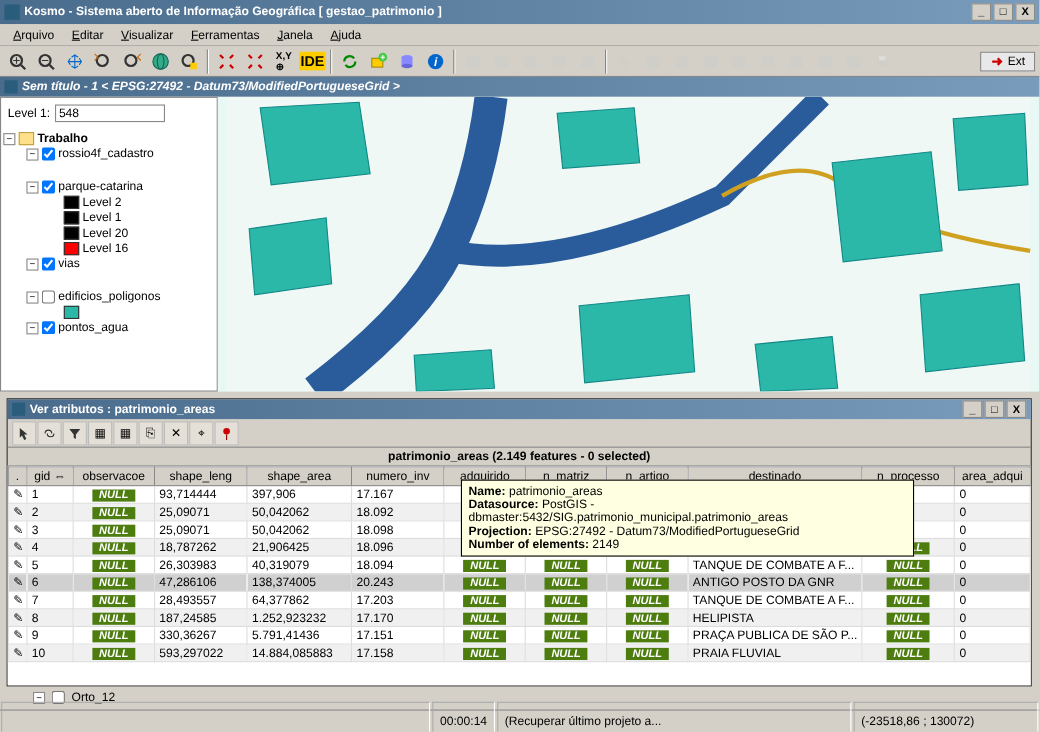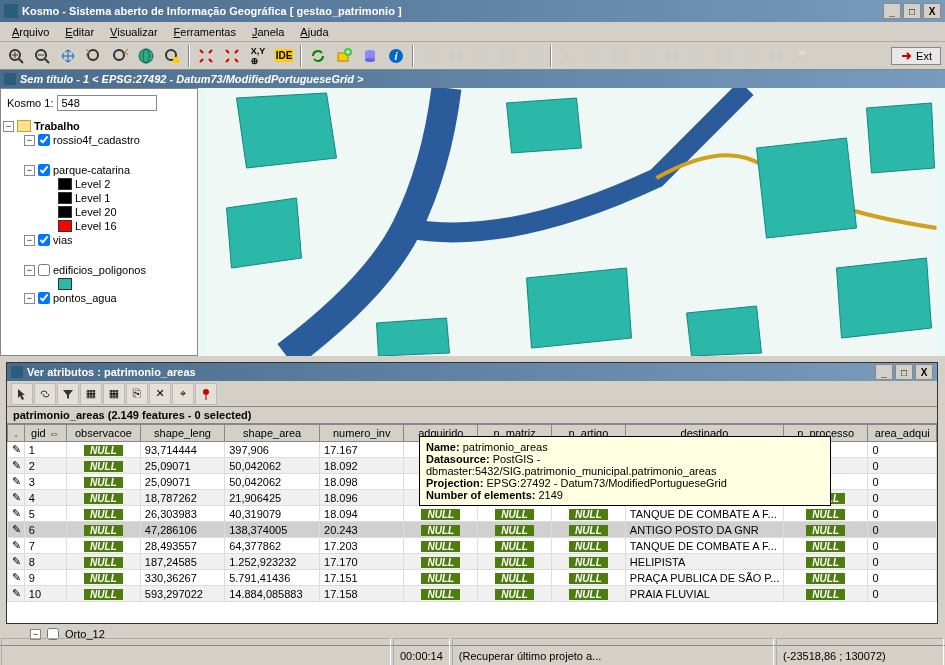--- a/index.html
+++ b/index.html
@@ -32,21 +32,21 @@
 .tree-folder { width: 14px; height: 12px; background: #ffe08a; border: 1px solid #c0a040; }
 .tree-label { font-weight: normal; }
 .tree-label.bold { font-weight: bold; }
 .mapview { flex: 1; background: #e8f8f4; position: relative; overflow: hidden; }
 .map-svg { width: 100%; height: 100%; }
 .attr-window { position: absolute; left: 6px; top: 362px; width: 932px; height: 262px; background: #d4d0c8; border: 1px solid #333; display: flex; flex-direction: column; }
 .attr-title { background: linear-gradient(to right, #4a6c8c, #7a9cbc); color: white; height: 18px; display: flex; align-items: center; padding: 0 4px; font-weight: bold; }
 .attr-title .t { flex: 1; }
 .attr-toolbar { height: 26px; display: flex; align-items: center; padding: 2px 4px; gap: 1px; border-bottom: 1px solid #888; }
 .attr-toolbar .tbtn { width: 22px; height: 22px; border: 1px solid #bbb; background: #e4e0d8; }
-.attr-info { padding: 2px 6px; font-weight: bold; }
+.attr-info { padding: 2px 6px; font-weight: bold; text-align: center; }
 .attr-table-wrap { flex: 1; overflow: auto; background: #fff; border-top: 1px solid #888; position: relative; }
 .attr-table { border-collapse: collapse; width: 100%; table-layout: fixed; }
 .attr-table th { background: #d4d0c8; border: 1px solid #888; padding: 2px 4px; font-weight: normal; text-align: center; position: sticky; top: 0; }
 .attr-table td { border: 1px solid #ddd; padding: 1px 4px; white-space: nowrap; overflow: hidden; text-overflow: clip; }
 .attr-table tr:nth-child(even) td { background: #f0f0f0; }
 .attr-table tr:nth-child(6) td { background: #d0d0d0; }
 .null-badge { background: #4d7c0f; color: #fff; font-style: italic; font-weight: bold; padding: 0 6px; display: inline-block; font-size: 10px; }
 .tooltip { position: absolute; left: 419px; top: 436px; width: 412px; background: #ffffe1; border: 1px solid #000; padding: 4px 6px; font-size: 11px; z-index: 50; }
 .tooltip b { font-weight: bold; }
 .statusbar { position: absolute; bottom: 0; left: 0; right: 0; height: 20px; background: #d4d0c8; border-top: 1px solid #888; display: flex; align-items: center; }
@@ -129,21 +129,21 @@
     </div>
   <div class="tbtn">
       <svg width="16" height="16">
         <path d="M5 5l-3-3M11 5l3-3M5 11l-3 3M11 11l3 3" stroke="#c00" stroke-width="2"></path>
       </svg>
     </div>
   <div class="tbtn">
       <span style="font-size:9px;font-weight:bold">X,Y<br>⊕</span>
     </div>
   <div class="tbtn">
-      <span style="font-size:10px;font-weight:bold;background:#fc0;padding:1px">IDE</span>
+      <span style="font-size:13px;font-weight:bold;background:#fc0;padding:1px">IDE</span>
     </div>
   <div class="tsep"></div>
   <div class="tbtn">
       <svg width="16" height="16">
         <path d="M3 8a5 5 0 0 1 9-3M13 8a5 5 0 0 1-9 3" fill="none" stroke="#080" stroke-width="2"></path>
       </svg>
     </div>
   <div class="tbtn">
       <svg width="18" height="18">
         <rect x="3" y="6" width="10" height="8" fill="#fc0" stroke="#a80"></rect>
@@ -253,21 +253,21 @@
 </div>
 
 <div class="subtitle">
   <span class="icon"></span>
   <span>Sem título - 1 &lt; EPSG:27492 - Datum73/ModifiedPortugueseGrid &gt;</span>
 </div>
 
 <div class="workarea">
   <div class="sidebar">
     <div class="scale-row">
-      <span>Kosmo 1:</span>
+      <span>Level 1:</span>
       <input type="text" value="548" style="">
     </div>
     <div class="tree">
       <div class="tree-node">
           <span class="tree-toggle">−</span>
           <span class="tree-folder"></span>
           <span class="tree-label bold">Trabalho</span>
         </div>
 
       <div class="tree-node">

